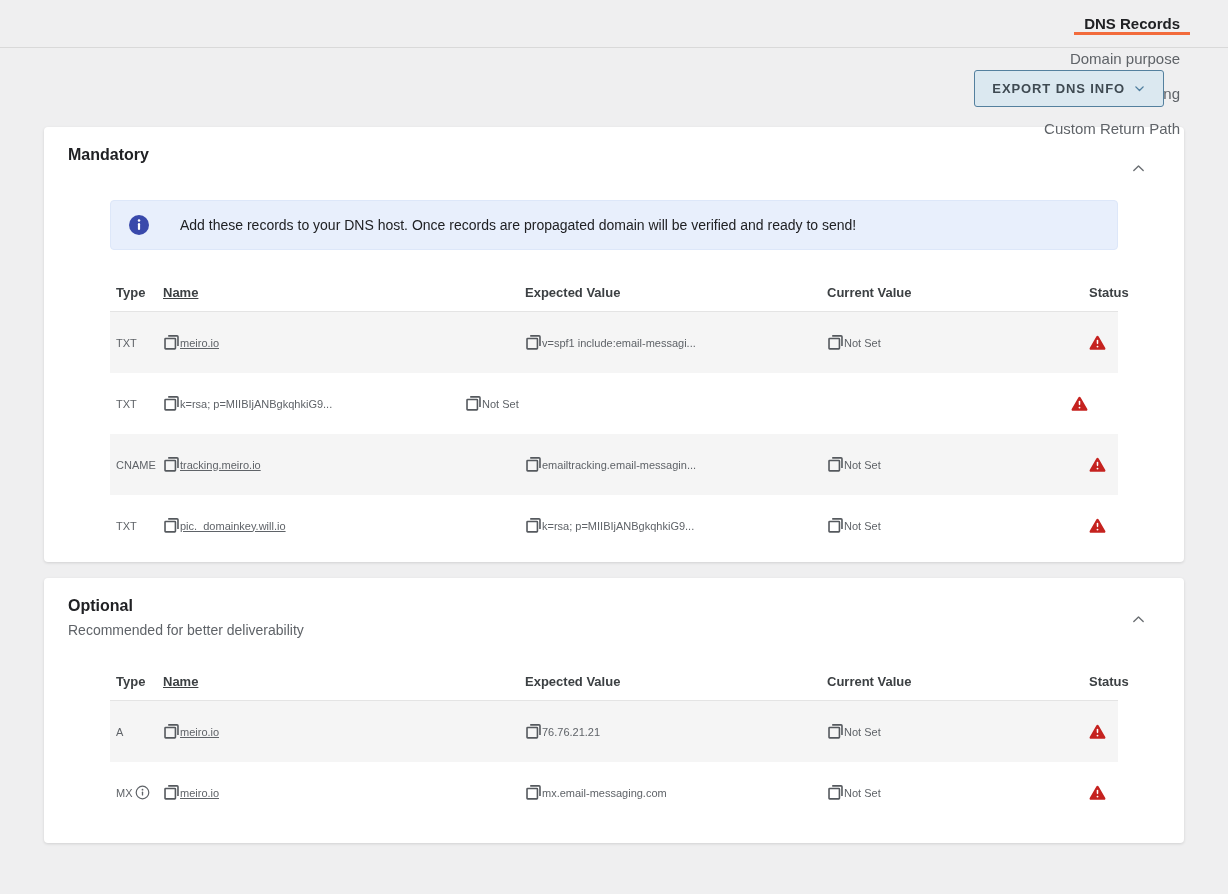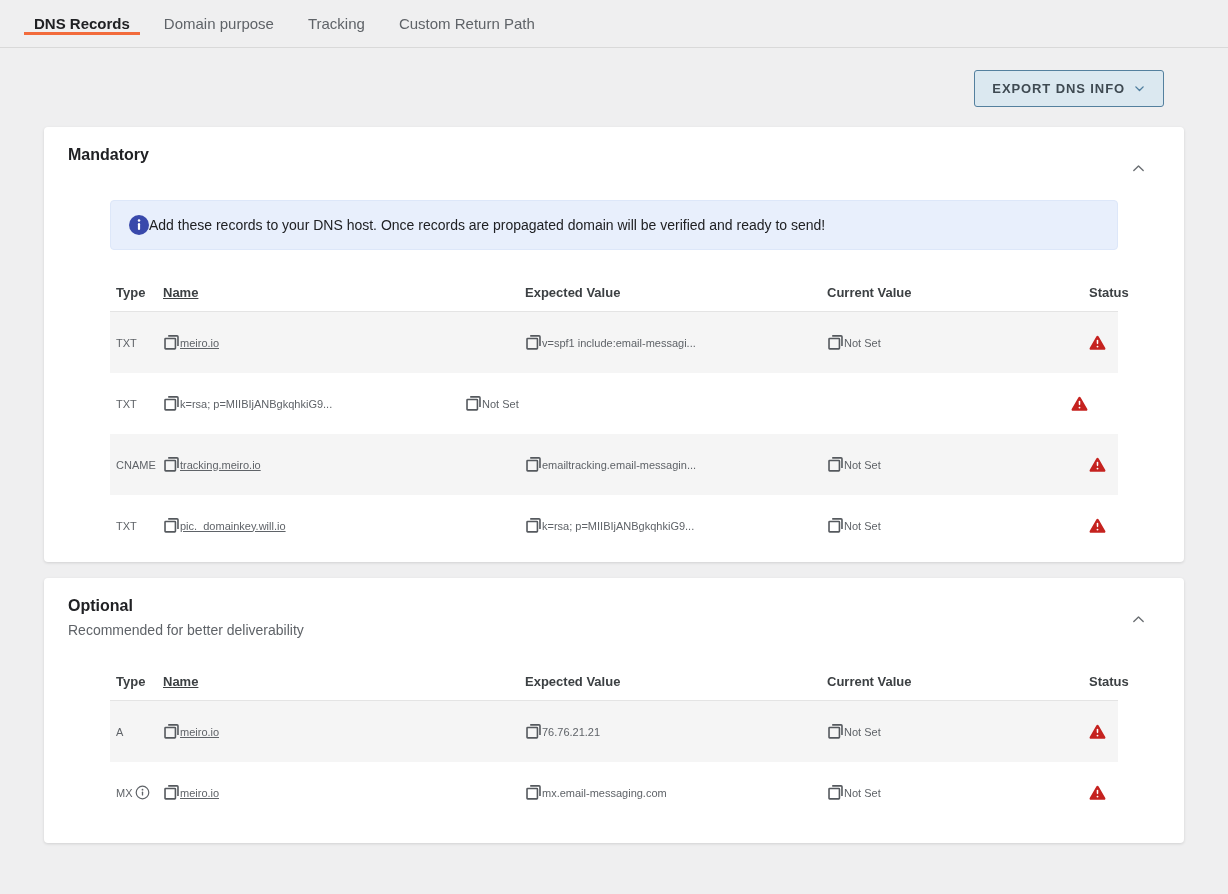--- a/index.html
+++ b/index.html
@@ -7,24 +7,25 @@
   body {
     font-family:"Liberation Sans","DejaVu Sans",sans-serif;
     background:#efeff0;
     color:#202124;
     overflow:hidden;
   }
 
   
   .tabbar {
     display:flex;
-    align-items:flex-start;
+    align-items:flex-end;
     padding:0 24px;
     border-bottom:1px solid #d9d9d9;
     height:48px;
+    flex-direction:column;
   }
   .tab {
     font-size:15px;
     color:#5f6368;
     padding:15px 10px 0 10px;
     margin-right:14px;
     cursor:pointer;
     border-bottom:3px solid transparent;
     white-space:nowrap;
   }
@@ -81,21 +82,21 @@
   .card-inner { margin:0 42px; }
 
   
   .banner {
     margin-top:16px;
     background:#e8effc;
     border:1px solid #dde7f9;
     border-radius:4px;
     display:flex;
     align-items:center;
-    gap:0;
+    gap:31px;
     padding:14px 18px;
     font-size:14px;
     color:#202124;
   }
   .banner .icon-wrap { line-height:0; flex:0 0 auto; }
 
   
   .tbl { margin-top:24px; }
   .card--optional .tbl { margin-top:22px; }
   .tbl-head {

